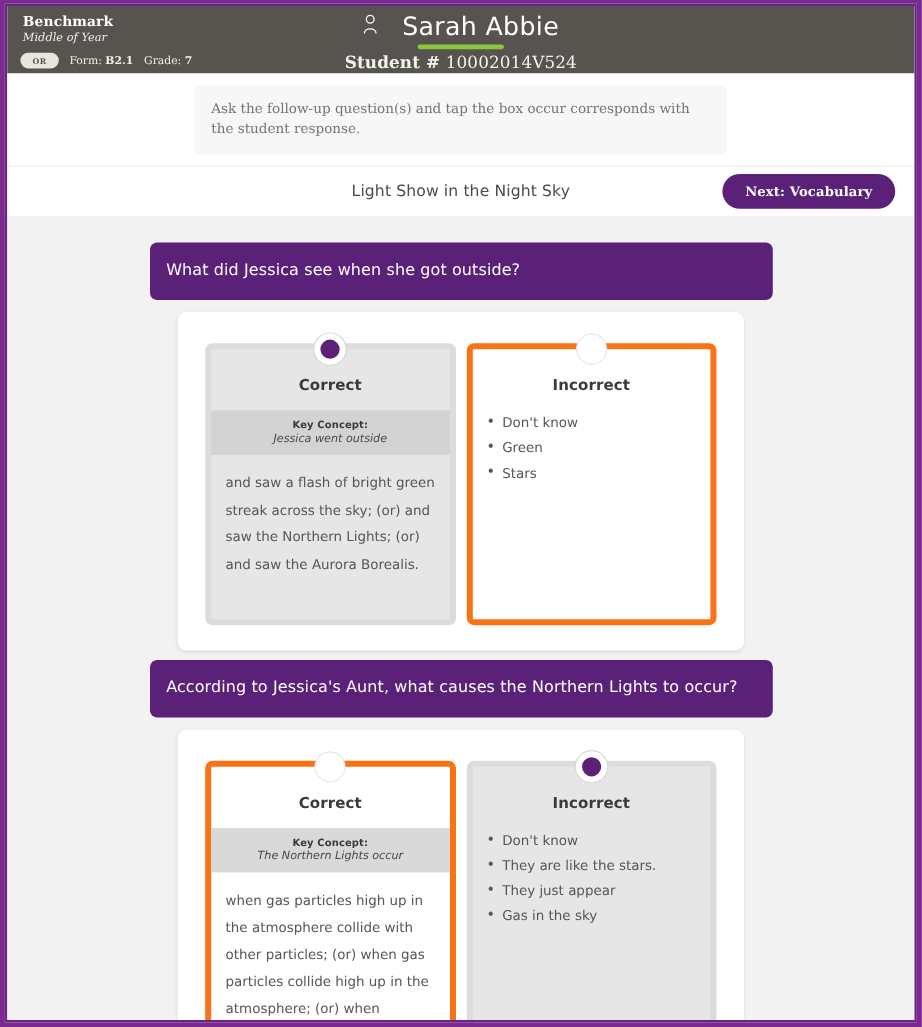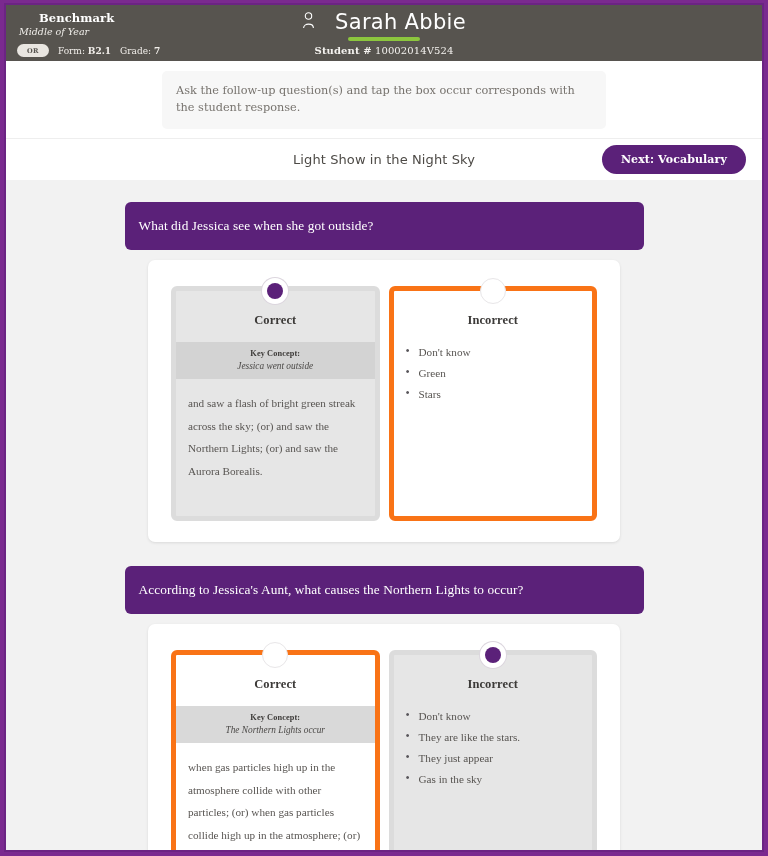--- a/index.html
+++ b/index.html
@@ -36,21 +36,20 @@
     left: 13px;
     top: 6px;
   }
   .hdr-bench {
     font-family: "DejaVu Serif", serif;
     font-size: 11.5px;
     font-weight: bold;
     letter-spacing: .1px;
     line-height: 14px;
     color: #ffffff;
-    margin-left: 20px;
   }
   .hdr-moy {
     font-family: "DejaVu Serif", serif;
     font-size: 9.5px;
     font-style: italic;
     line-height: 13px;
     color: #f0eeea;
   }
 
   .hdr-meta {
@@ -98,21 +97,21 @@
   }
   .hdr-underline {
     width: 72px;
     height: 4px;
     background: #8cc63e;
     border-radius: 2px;
     margin: 2px auto 0;
   }
   .hdr-student {
     font-family: "DejaVu Serif", serif;
-    font-size: 10px;
+    font-size: 14px;
     color: #f4f2ef;
     margin-top: 4px;
     letter-spacing: .1px;
   }
   .hdr-student b { font-weight: bold; }
 
   
   .instruct-strip {
     background: #ffffff;
     padding: 10px 0 9px;
@@ -162,21 +161,21 @@
   }
 
   
   .body-scroll {
     height: 694px;
     background: #f2f2f2;
     padding: 22px 0 0;
     overflow: hidden;
   }
 
-  .qblock { margin: 0 auto 24px; width: 519px; font-family: Liberation Serif, serif; }
+  .qblock { margin: 0 auto 8px; width: 519px; }
 
   .q-header {
     background: #5b2179;
     border-radius: 6px;
     color: #ffffff;
     font-size: 13.3px;
     letter-spacing: .1px;
     padding: 15px 14px 16px;
     line-height: 17px;
   }

